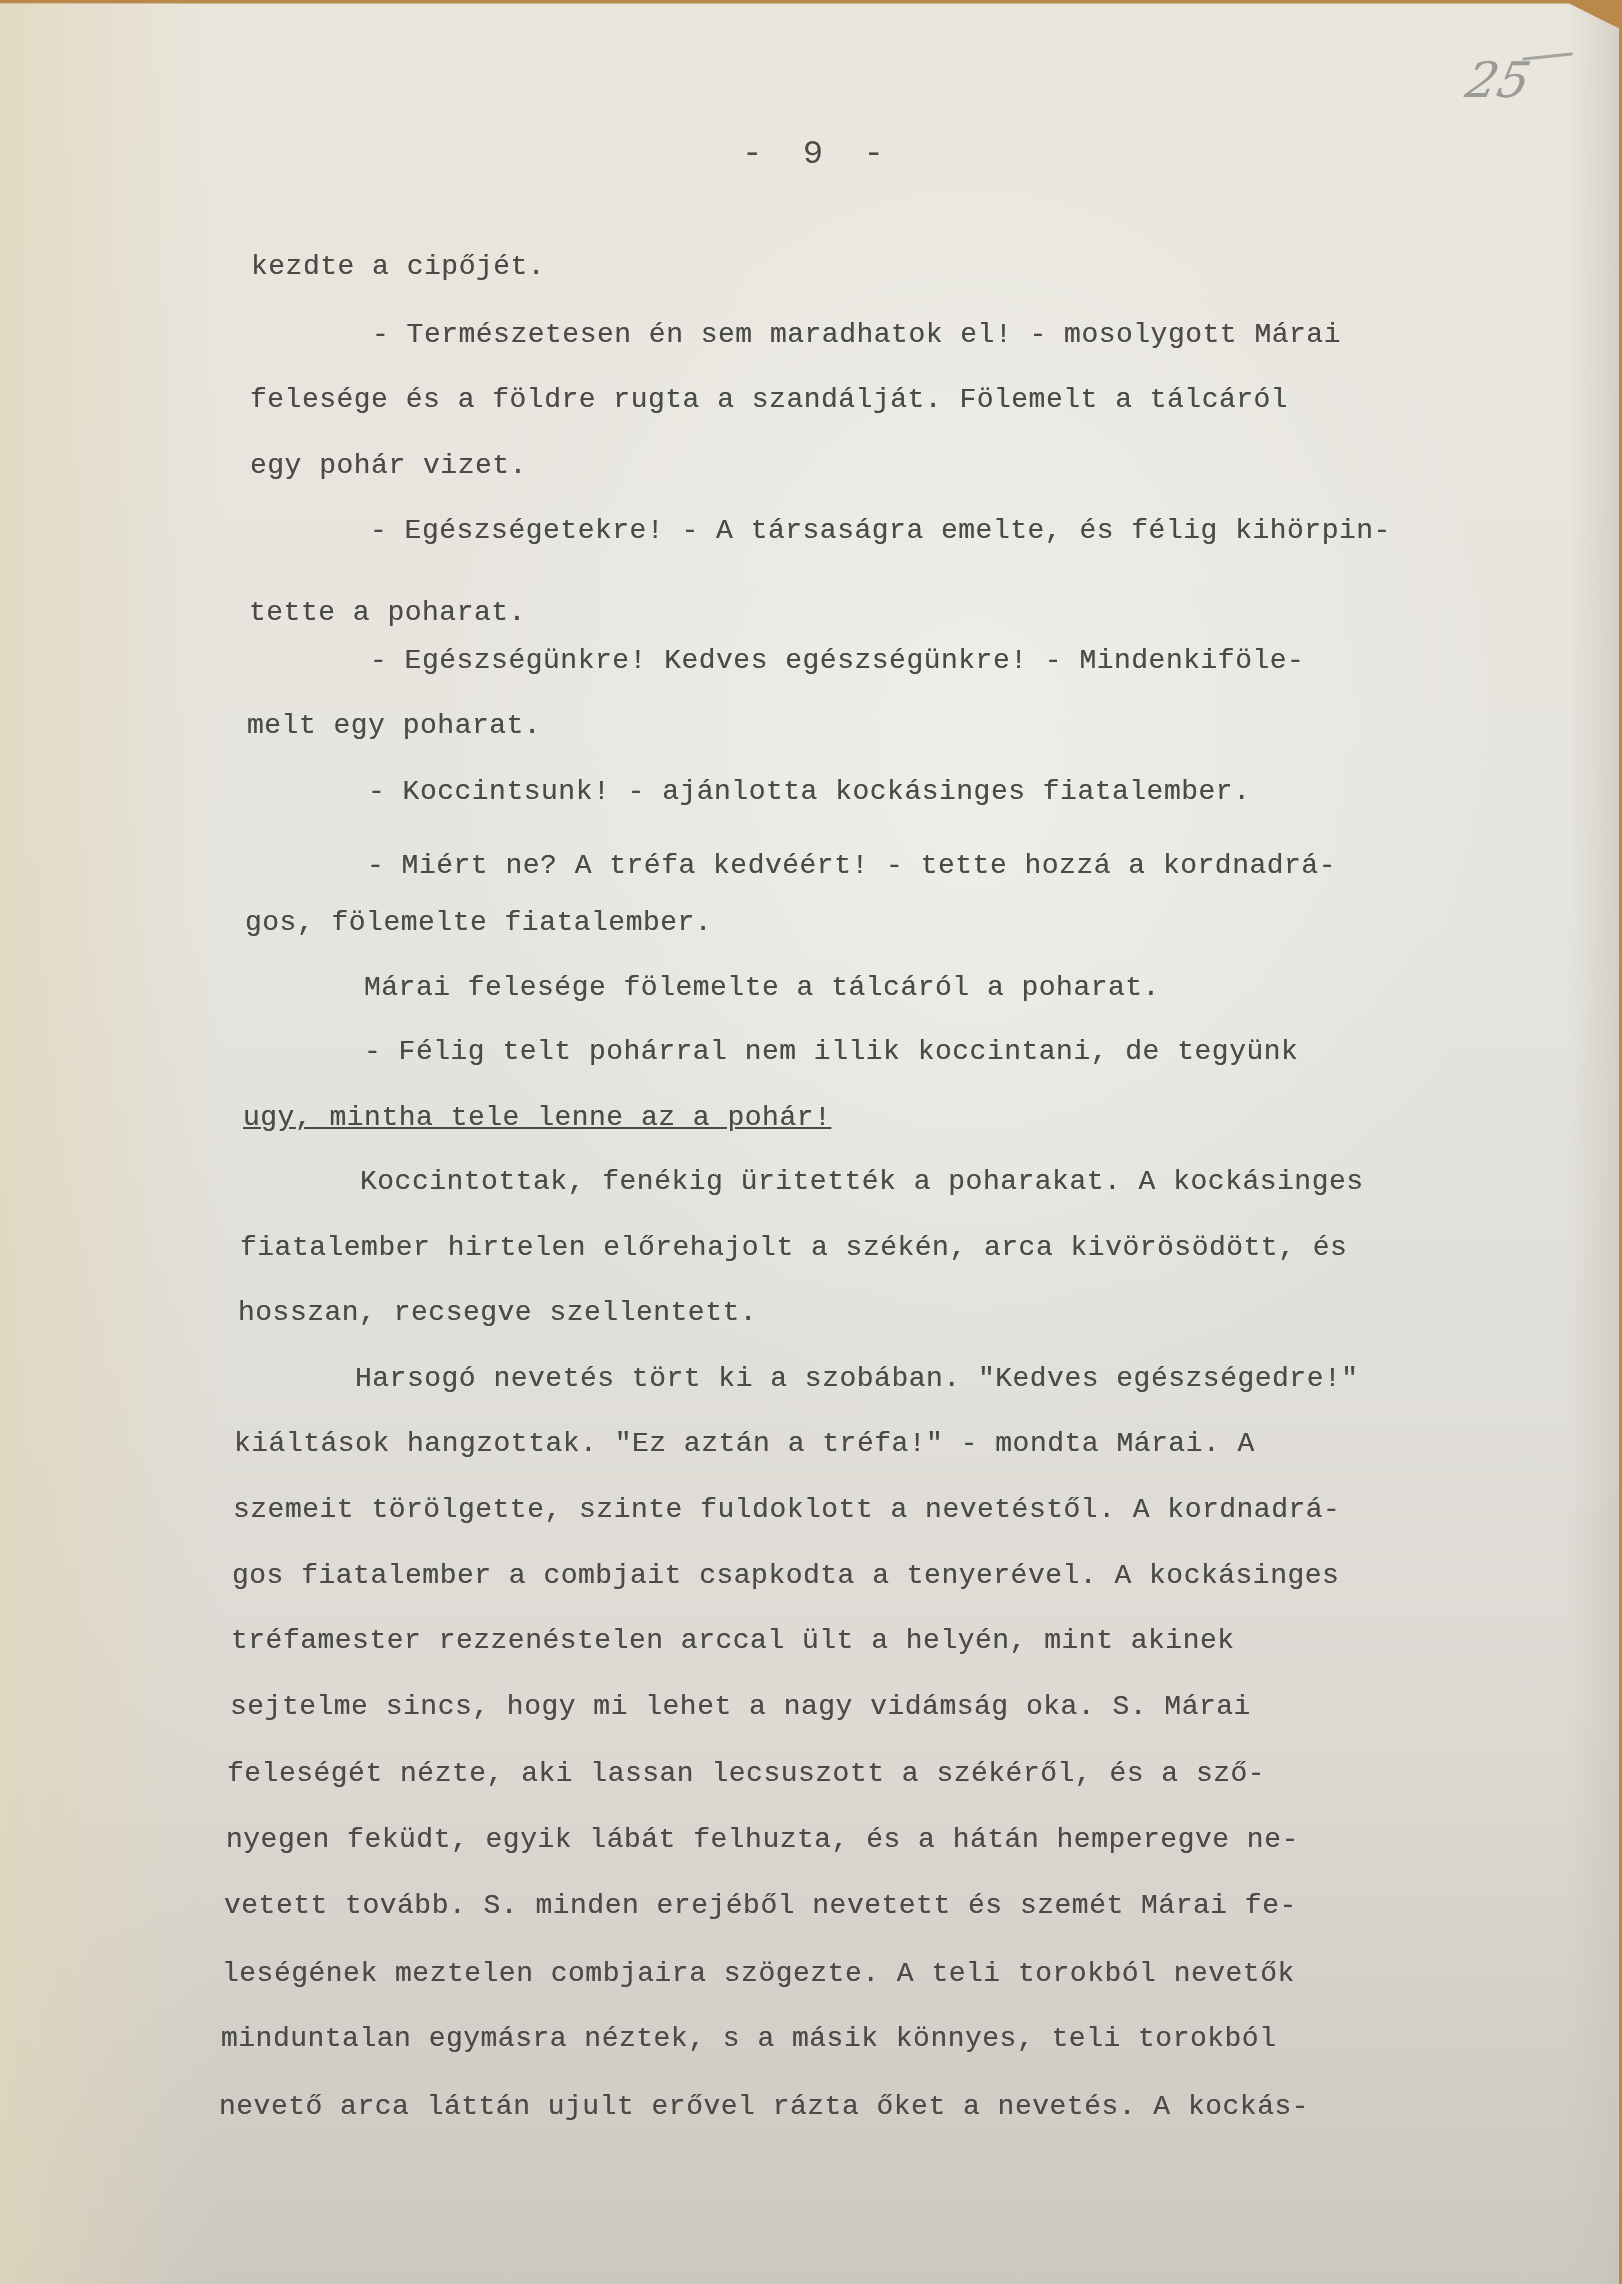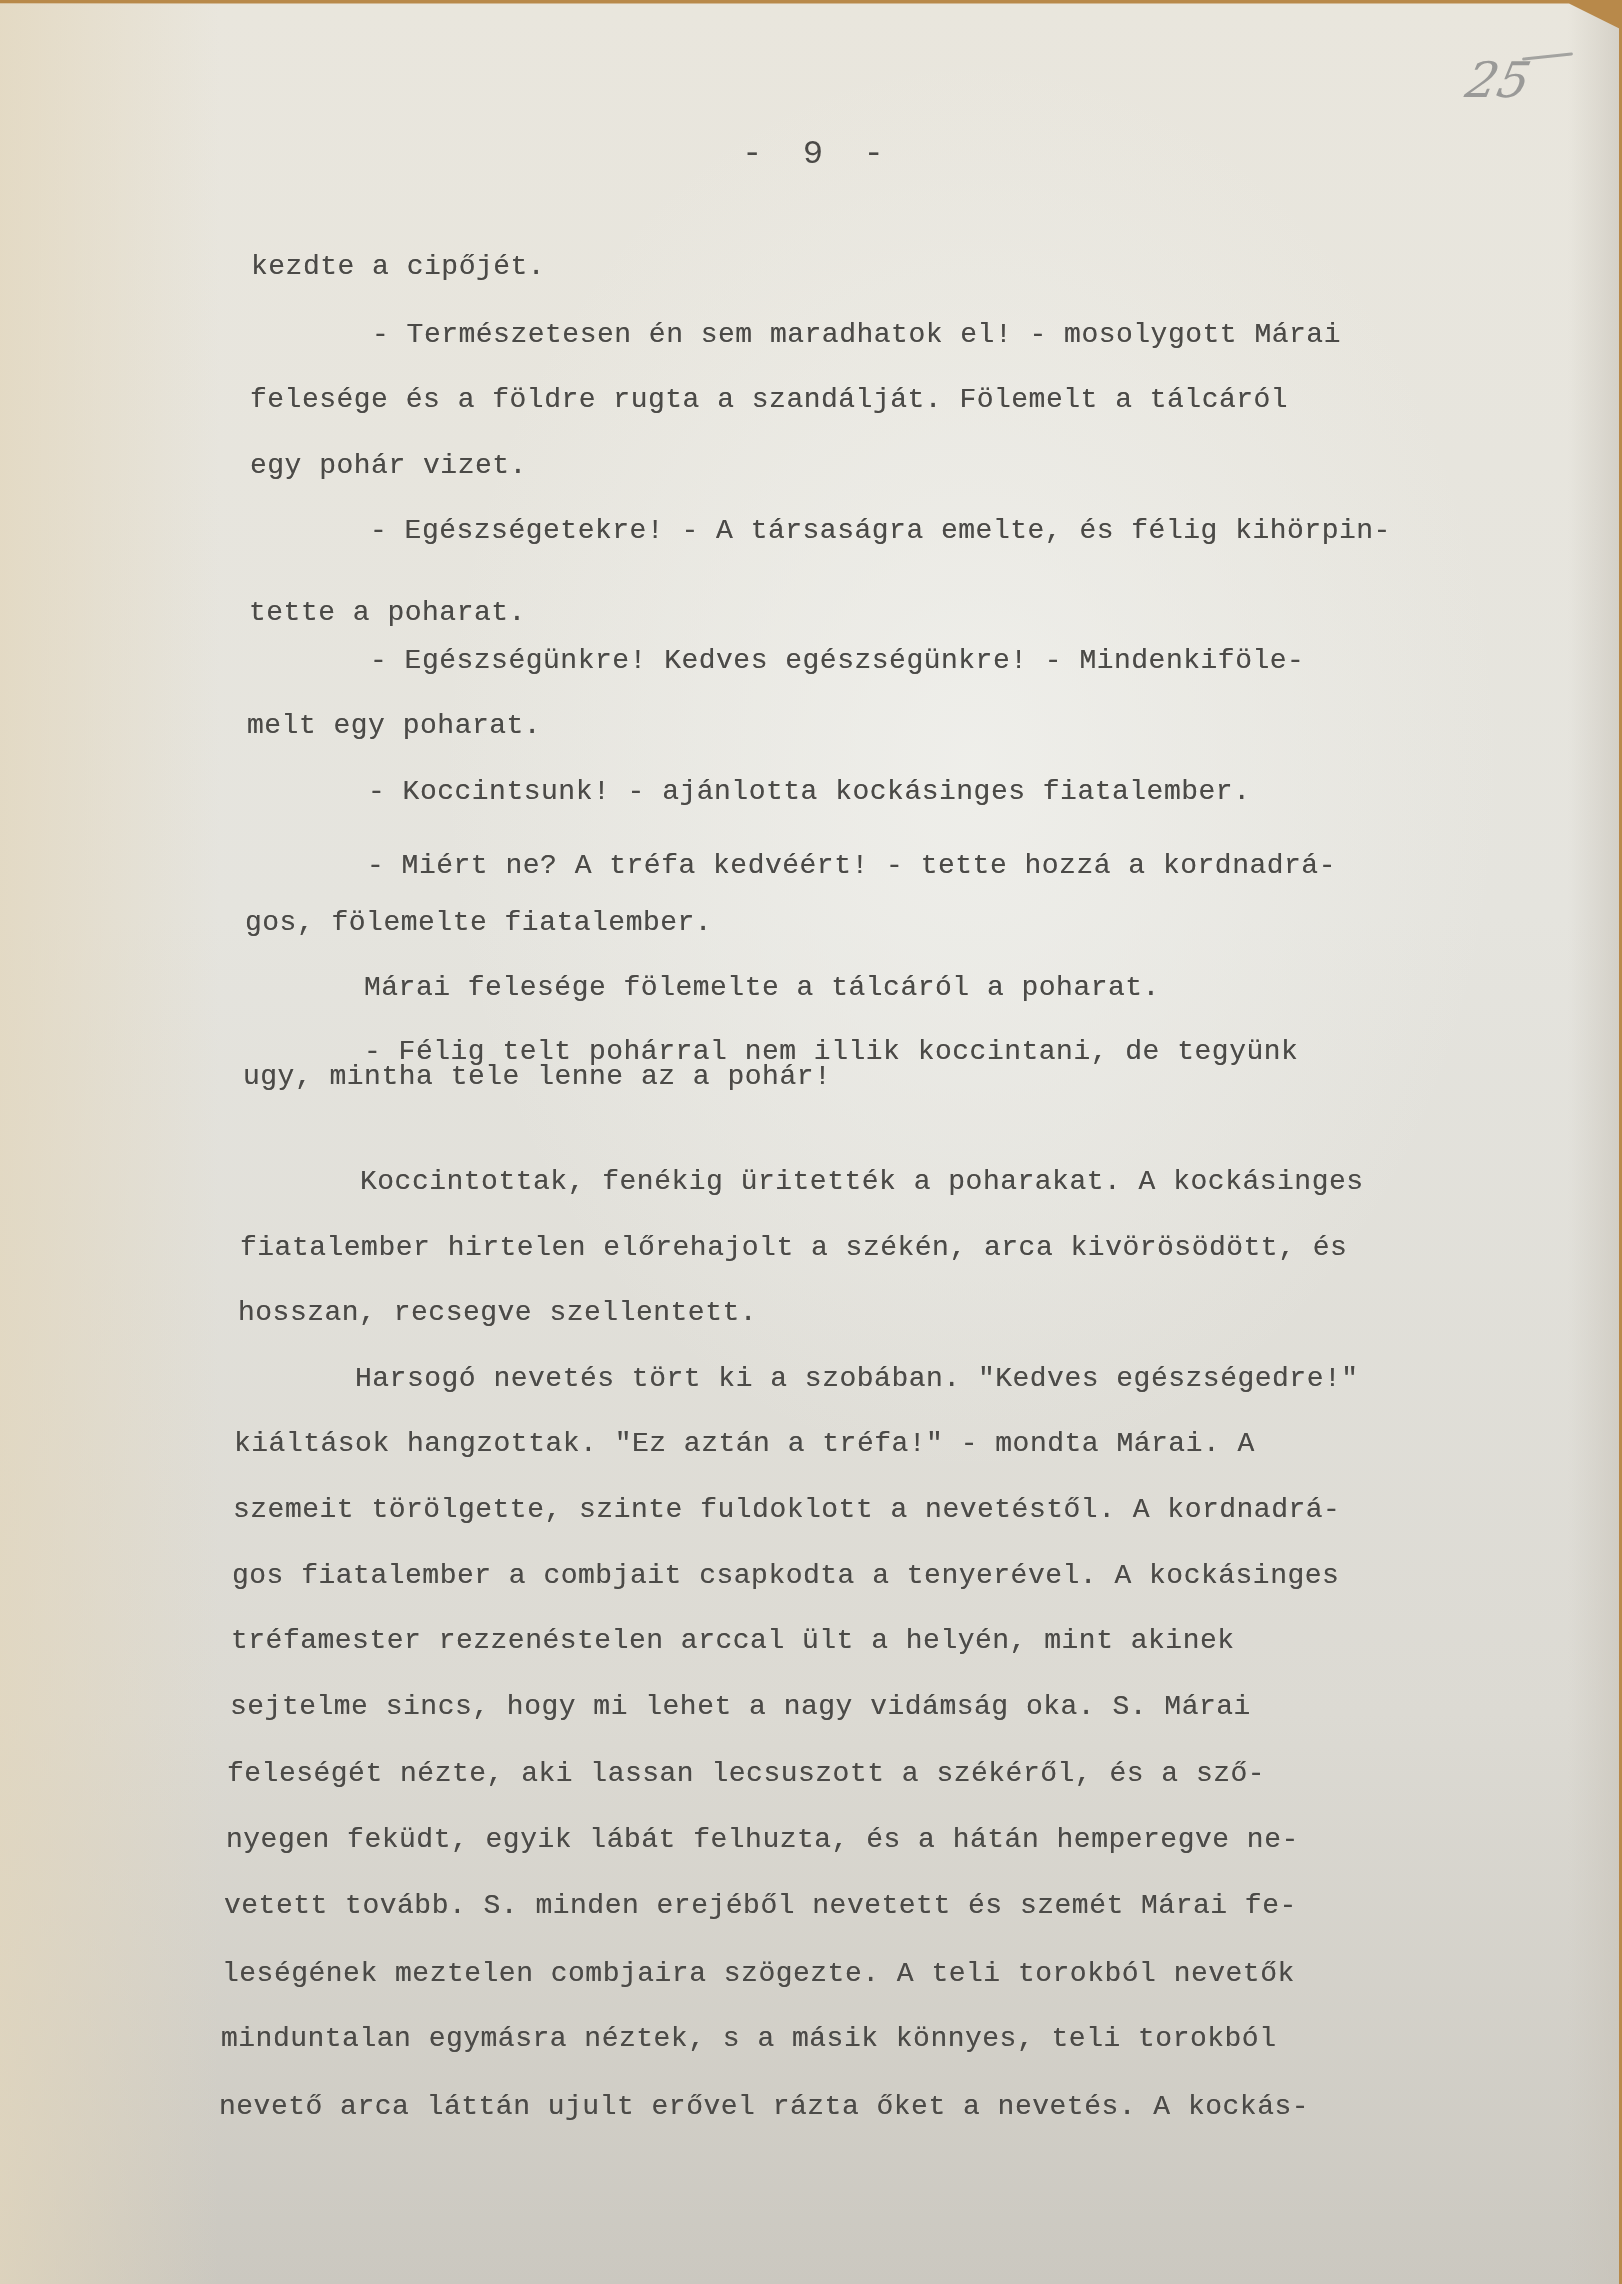--- a/index.html
+++ b/index.html
@@ -92,21 +92,21 @@
       <div class="line" style="left: 250px; top: 449px;">egy pohár vizet.</div>
       <div class="line" style="left: 370px; top: 514px;">- Egészségetekre! - A társaságra emelte, és félig kihörpin-</div>
       <div class="line" style="left: 249px; top: 580px; margin-top: 16px;">tette a poharat.</div>
       <div class="line" style="left: 370px; top: 644px;">- Egészségünkre! Kedves egészségünkre! - Mindenkiföle-</div>
       <div class="line" style="left: 247px; top: 709px; text-align: right;">melt egy poharat.</div>
       <div class="line" style="left: 368px; top: 775px;">- Koccintsunk! - ajánlotta kockásinges fiatalember.</div>
       <div class="line" style="left: 367px; top: 840px; margin-top: 9px;">- Miért ne? A tréfa kedvéért! - tette hozzá a kordnadrá-</div>
       <div class="line" style="left: 245px; top: 906px;">gos, fölemelte fiatalember.</div>
       <div class="line" style="left: 364px; top: 971px;">Márai felesége fölemelte a tálcáról a poharat.</div>
       <div class="line" style="left: 364px; top: 1035px;">- Félig telt pohárral nem illik koccintani, de tegyünk</div>
-      <div class="line" style="left: 243px; top: 1060px;">ugy, mintha tele lenne az a pohár!</div>
+      <div class="line" style="left: 243px; top: 1101px; text-decoration: underline;">ugy, mintha tele lenne az a pohár!</div>
       <div class="line" style="left: 360px; top: 1165px;">Koccintottak, fenékig üritették a poharakat. A kockásinges</div>
       <div class="line" style="left: 240px; top: 1231px;">fiatalember hirtelen előrehajolt a székén, arca kivörösödött, és</div>
       <div class="line" style="left: 238px; top: 1296px;">hosszan, recsegve szellentett.</div>
       <div class="line" style="left: 355px; top: 1362px;">Harsogó nevetés tört ki a szobában. "Kedves egészségedre!"</div>
       <div class="line" style="left: 234px; top: 1427px;">kiáltások hangzottak. "Ez aztán a tréfa!" - mondta Márai. A</div>
       <div class="line" style="left: 233px; top: 1493px;">szemeit törölgette, szinte fuldoklott a nevetéstől. A kordnadrá-</div>
       <div class="line" style="left: 232px; top: 1559px;">gos fiatalember a combjait csapkodta a tenyerével. A kockásinges</div>
       <div class="line" style="left: 231px; top: 1624px;">tréfamester rezzenéstelen arccal ült a helyén, mint akinek</div>
       <div class="line" style="left: 230px; top: 1690px;">sejtelme sincs, hogy mi lehet a nagy vidámság oka. S. Márai</div>
       <div class="line" style="left: 227px; top: 1757px;">feleségét nézte, aki lassan lecsuszott a székéről, és a sző-</div>

